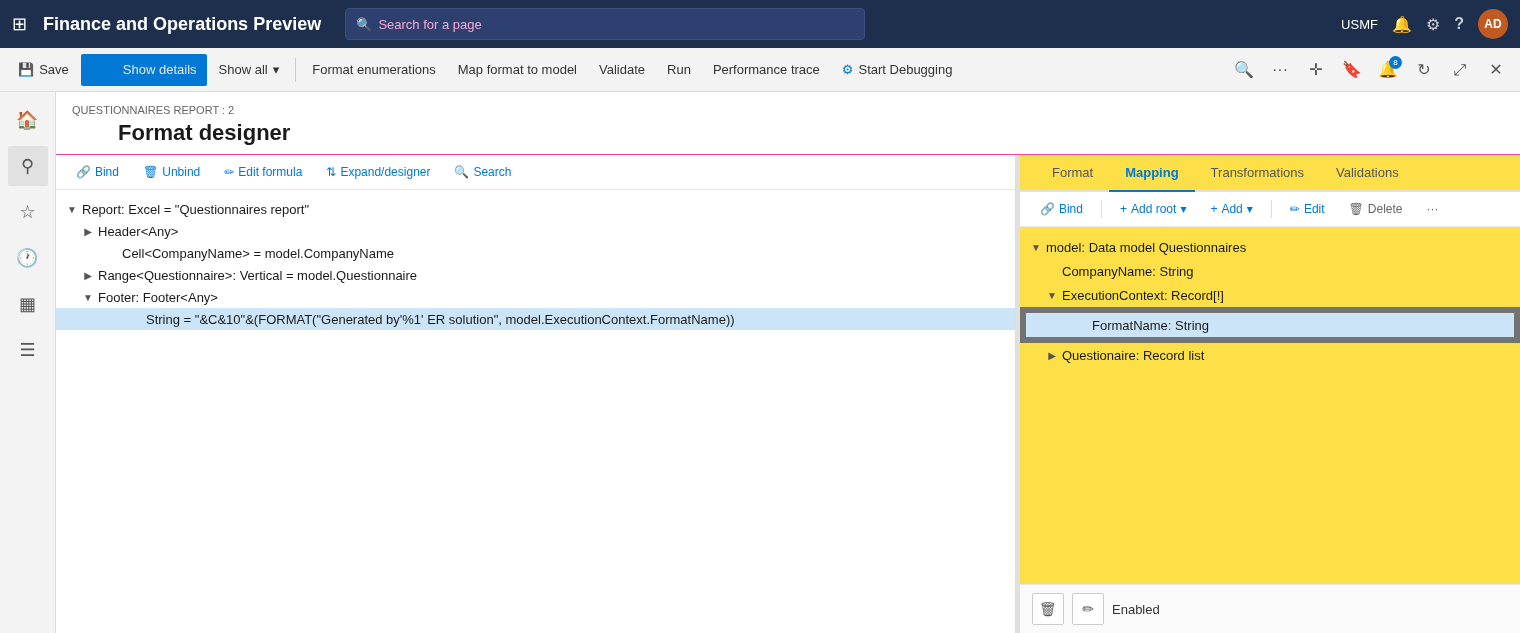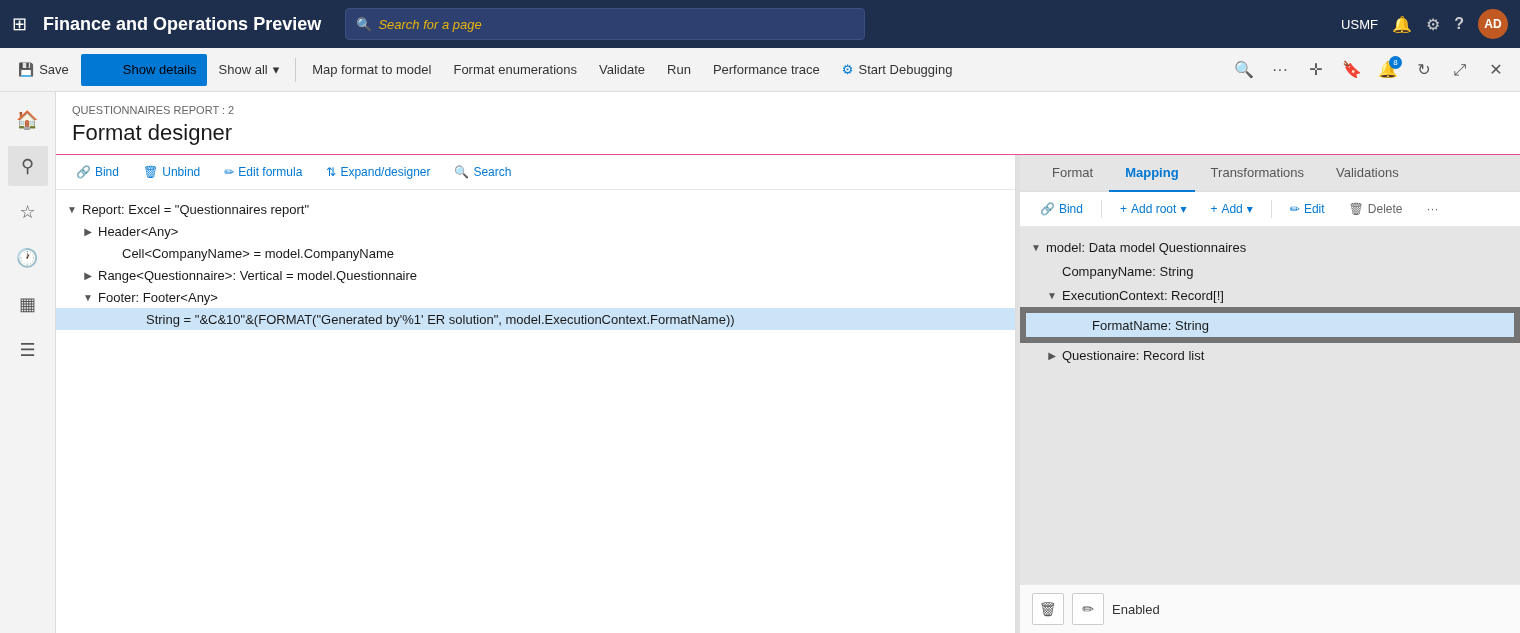--- a/index.html
+++ b/index.html
@@ -73,21 +73,21 @@
       font-size: 13px;
       color: #333;
       display: flex;
       align-items: center;
       gap: 5px;
       border-radius: 2px;
       white-space: nowrap;
     }
     .toolbar-btn.active {
       background: #0078d4;
-      color: #000000;
+      color: #e5e5e5;
       padding-left: 42px;
     }
     .toolbar-separator {
       width: 1px;
       height: 24px;
       background: #ccc;
       margin: 0 4px;
     }
     .toolbar-right {
       margin-left: auto;
@@ -146,22 +146,23 @@
       padding: 12px 16px 8px 16px;
       border-bottom: 1px solid #ec4899;
     }
     .breadcrumb {
       font-size: 11px;
       color: #666;
       margin-bottom: 4px;
     }
     .page-title {
       font-size: 22px;
-      font-weight: 400;
+      font-weight: 700;
       color: #1a1a1a;
+      margin-left: 46px;
     }
 
     
     .designer-body {
       display: flex;
       flex: 1;
       overflow: hidden;
     }
 
     
@@ -220,21 +221,21 @@
     }
     .tree-indent-1 { padding-left: 24px; }
     .tree-indent-2 { padding-left: 48px; }
     .tree-indent-3 { padding-left: 72px; }
 
     
     .right-panel {
       flex: 1;
       display: flex;
       flex-direction: column;
-      background: #e5e5e5;
+      background: #fde047;
       overflow: hidden;
     }
 
     
     .right-tabs {
       display: flex;
       border-bottom: 2px solid #e0e0e0;
       padding: 0 16px;
     }
     .right-tab {
@@ -335,21 +336,21 @@
     }
   </style>
 </head>
 <body>
 
 <div class="top-nav">
   <span class="top-nav-grid-icon">⊞</span>
   <span class="top-nav-title">Finance and Operations Preview</span>
   <div class="top-nav-search">
     <span>🔍</span>
-    <span style="color:#eab308;font-style:italic;">Search for a page</span>
+    <span style="color:#f9a8d4;">Search for a page</span>
   </div>
   <div class="top-nav-right">
     <span style="font-size:13px;">USMF</span>
     <span class="icon-btn">🔔</span>
     <span class="icon-btn">⚙</span>
     <span class="icon-btn" style="font-weight:600;">?</span>
     <div class="avatar">AD</div>
   </div>
 </div>
 
@@ -360,24 +361,24 @@
   </button>
   <button class="toolbar-btn active">
     <span>Show details</span>
   </button>
   <button class="toolbar-btn">
     <span>Show all</span>
     <span>▾</span>
   </button>
   <div class="toolbar-separator"></div>
   <button class="toolbar-btn">
+    <span>Format enumerations</span>
+  </button>
+  <button class="toolbar-btn">
     <span>Map format to model</span>
-  </button>
-  <button class="toolbar-btn">
-    <span>Format enumerations</span>
   </button>
   <button class="toolbar-btn">
     <span>Validate</span>
   </button>
   <button class="toolbar-btn">
     <span>Run</span>
   </button>
   <button class="toolbar-btn">
     <span>Performance trace</span>
   </button>

